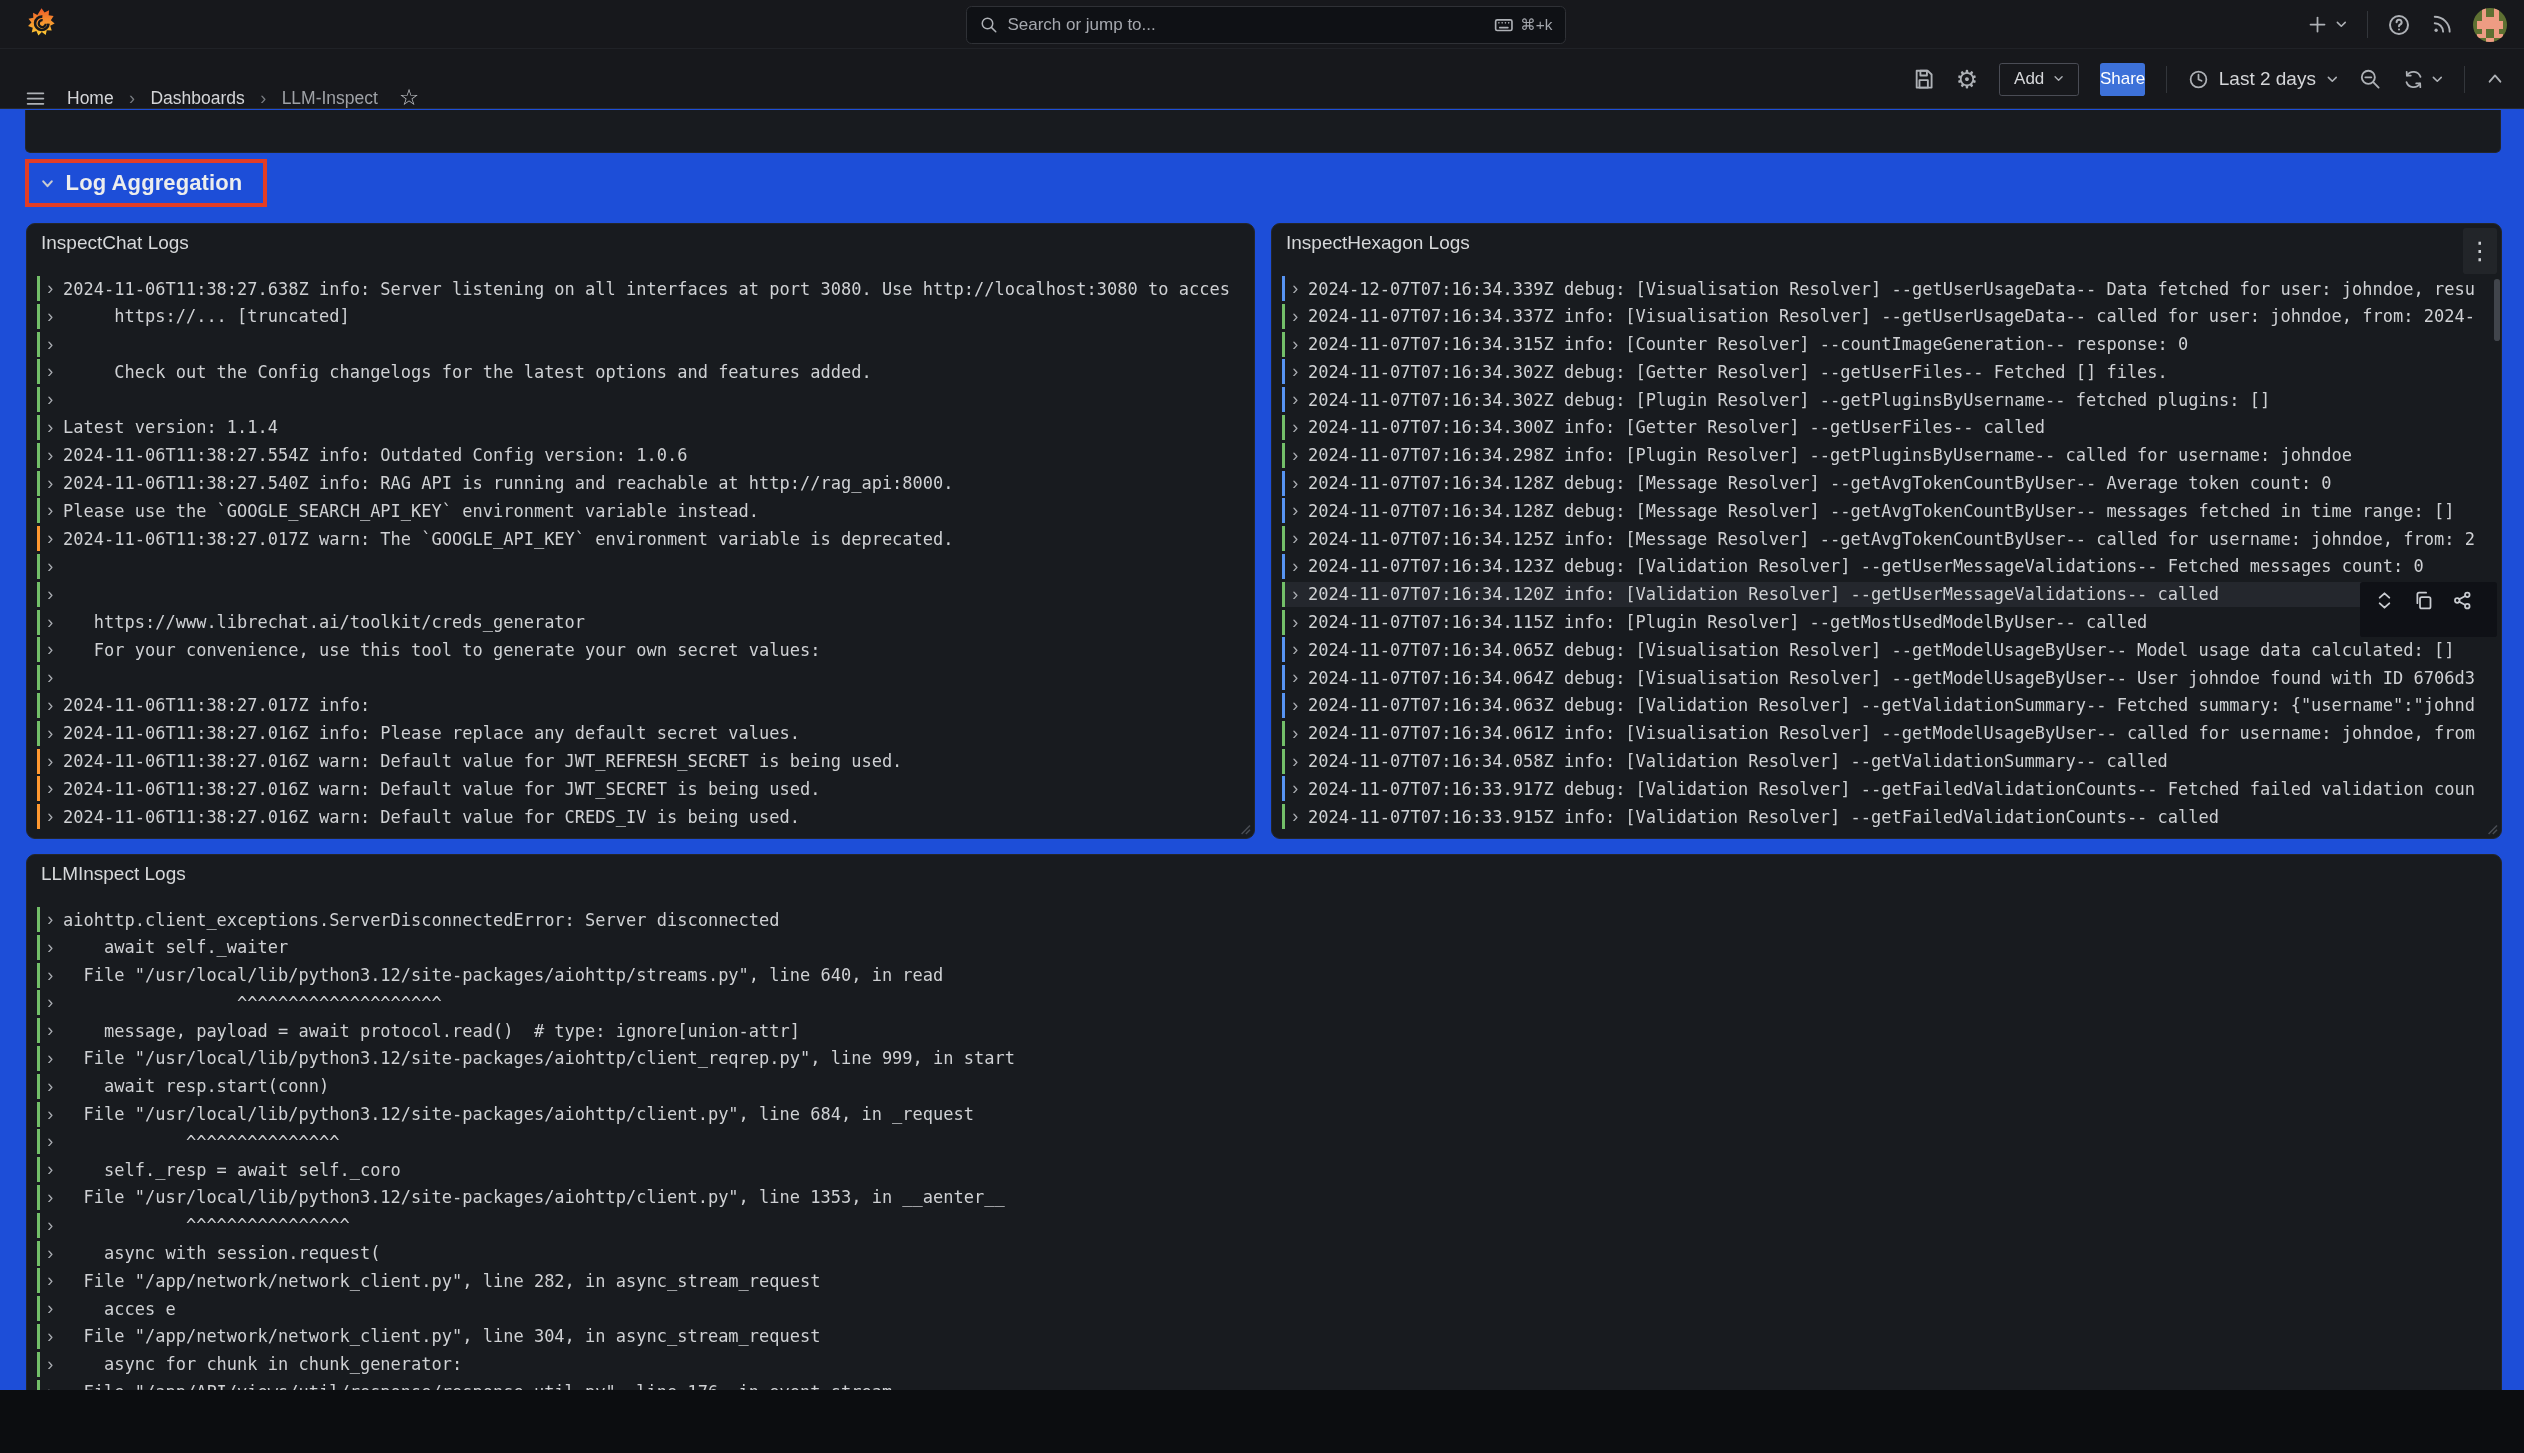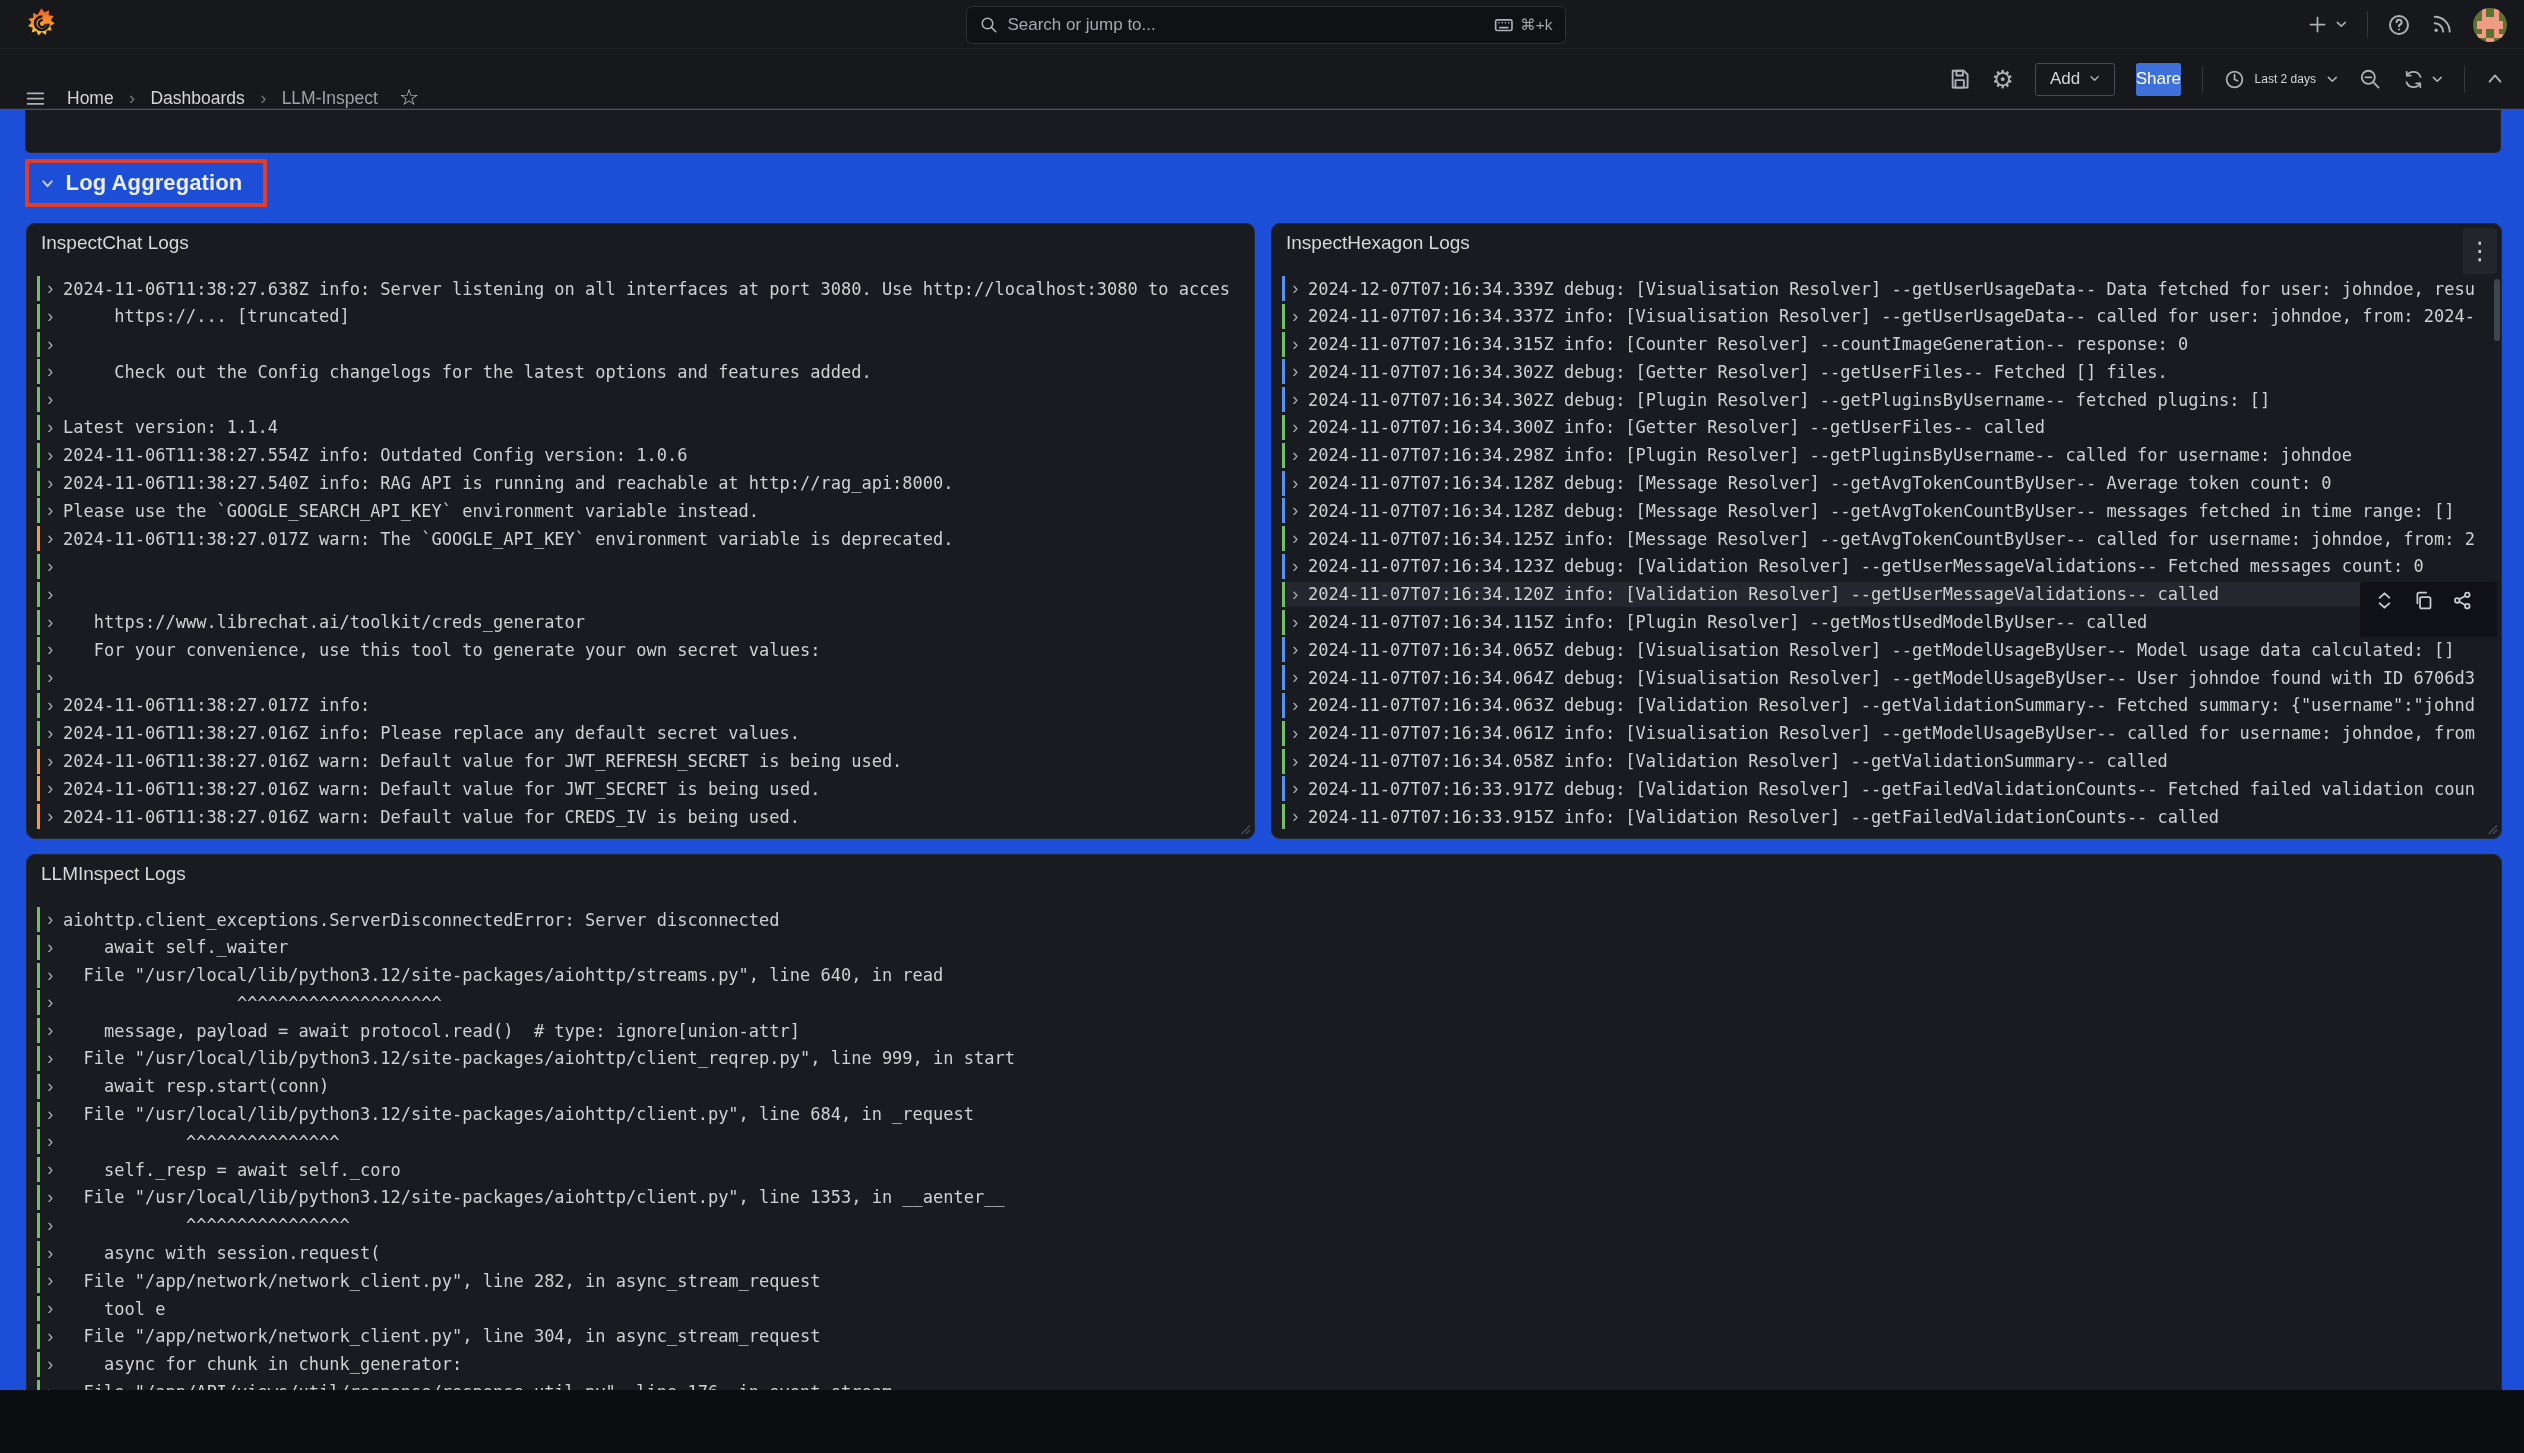--- a/index.html
+++ b/index.html
@@ -21,21 +21,21 @@
   .crumbbar { position:absolute; left:0; top:49px; width:2525px; height:60px; background:#17181c; border-bottom:0.7px solid #27292e; }
   .crumb-left { position:absolute; left:25px; top:0; height:60px; display:flex; align-items:flex-end; gap:21px; }
   .crumbs { display:flex; align-items:center; gap:15.4px; font-size:17.5px; }
   .crumb-link { color:#d4d5d8; }
   .crumb-sep { color:#787b80; font-size:18px; }
   .crumb-current { color:#9ea1a6; }
   .star { color:#c9cbd0; font-size:22.4px; line-height:1; }
   .crumb-right { position:absolute; right:21px; top:0; height:60px; display:flex; align-items:center; gap:21px; }
   .btn-secondary { display:flex; align-items:center; gap:8.4px; height:33px; padding:0 14px; border:0.7px solid #4a4c55; border-radius:2.8px; color:#d5d6d9; font-size:17px; background:transparent; }
   .btn-primary { display:flex; align-items:center; height:33px; padding:0 0; border-radius:2.8px; background:#3d71d9; color:#ffffff; font-size:17px; }
-  .timepicker { display:flex; align-items:center; gap:9.8px; color:#d5d6d9; font-size:12px; }
+  .timepicker { display:flex; align-items:center; gap:9.8px; color:#d5d6d9; font-size:19px; }
   .gear-glyph { font-size:25px; color:#aeb1b6; line-height:1; }
 
   
   .partial-panel { position:absolute; left:25px; top:110px; width:2476px; height:43px; background:#181b1f; border:0.7px solid #23262b; border-top:none; border-radius:0 0 5.6px 5.6px; }
 
   
   .section-hl { position:absolute; left:25px; top:159px; display:inline-flex; align-items:center; gap:9.8px; border:4.2px solid #e23d26; padding:7px 21px 7px 9.8px;justify-content:flex-end; }
   .section-title { color:#eceded; font-size:22px; font-weight:600; letter-spacing:0.1px; }
 
   
@@ -526,21 +526,21 @@
           <span class="row-text">    async with session.request(</span>
         </div>
         <div class="row info">
           <span class="row-border"></span>
           <span class="row-chevron">›</span>
           <span class="row-text">  File "/app/network/network_client.py", line 282, in async_stream_request</span>
         </div>
         <div class="row info">
           <span class="row-border"></span>
           <span class="row-chevron">›</span>
-          <span class="row-text">    tool e</span>
+          <span class="row-text">    acces e</span>
         </div>
         <div class="row info">
           <span class="row-border"></span>
           <span class="row-chevron">›</span>
           <span class="row-text">  File "/app/network/network_client.py", line 304, in async_stream_request</span>
         </div>
         <div class="row info">
           <span class="row-border"></span>
           <span class="row-chevron">›</span>
           <span class="row-text">    async for chunk in chunk_generator:</span>

